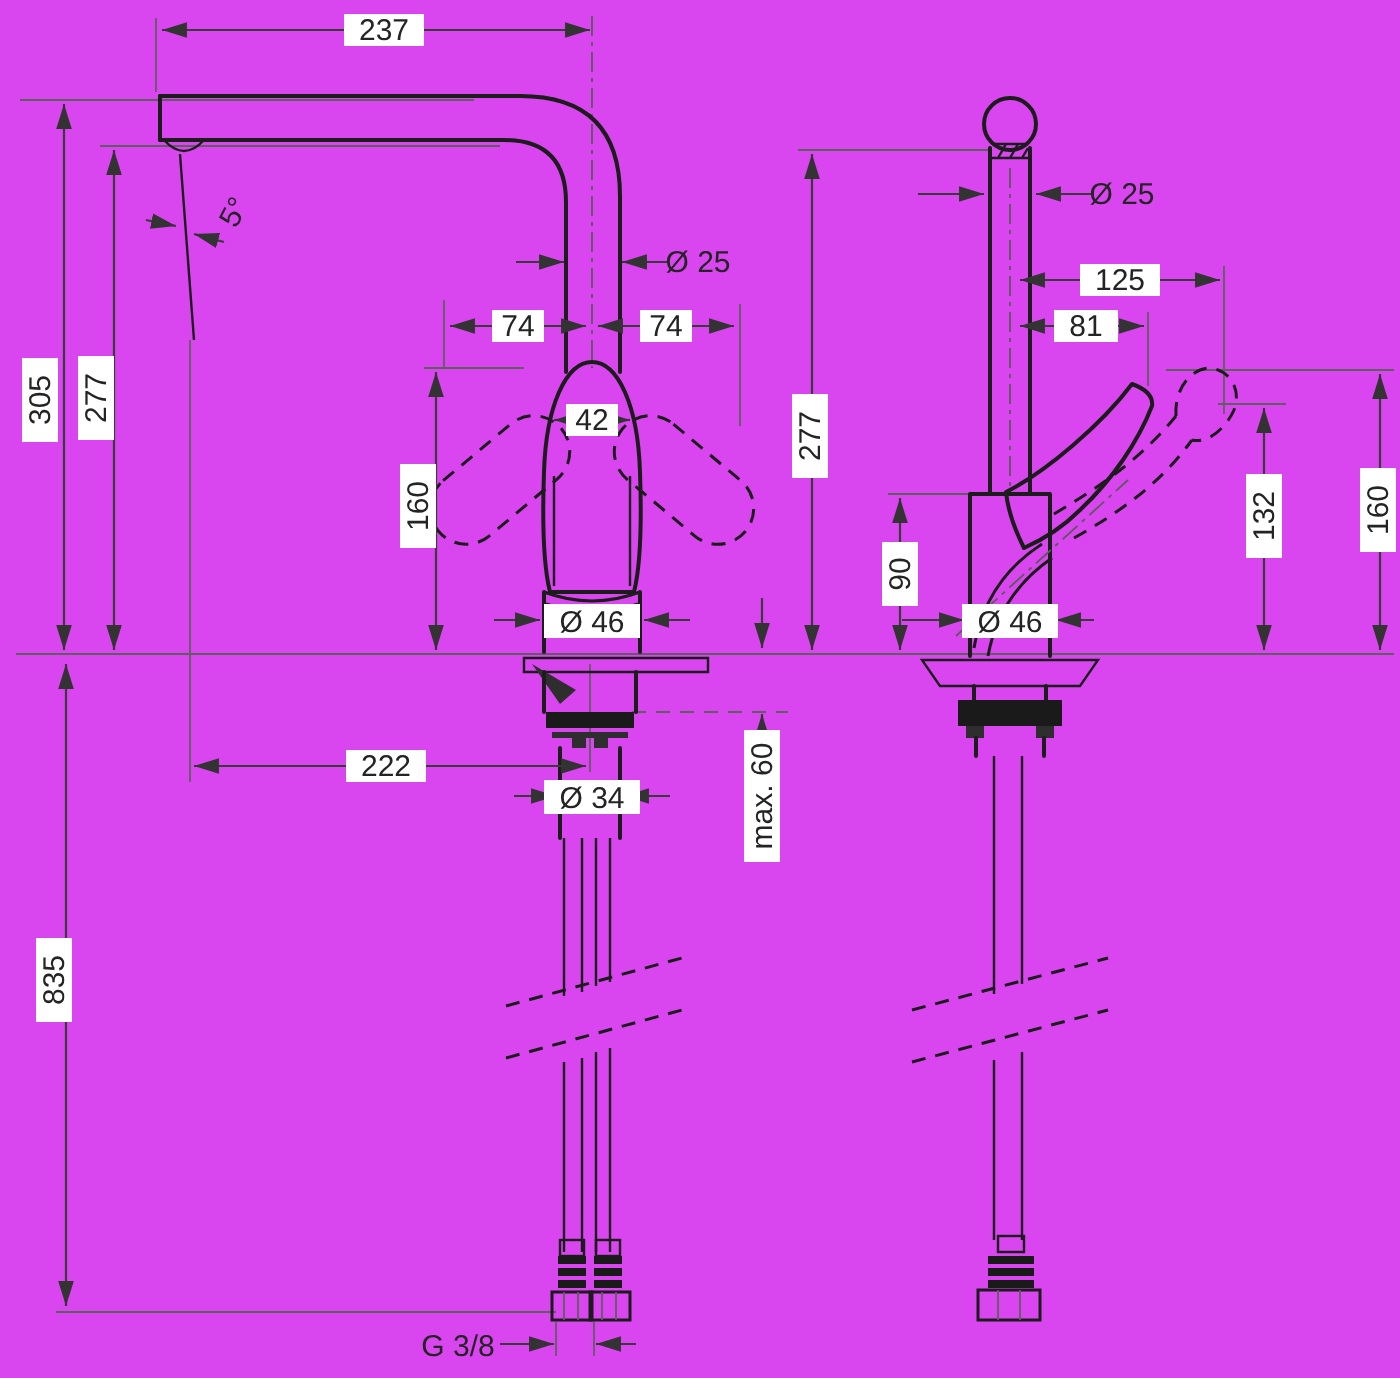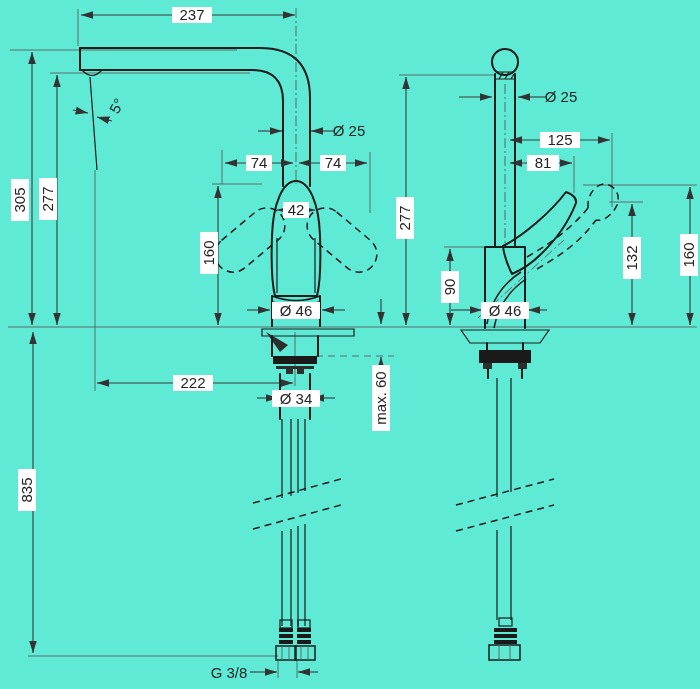--- a/index.html
+++ b/index.html
@@ -1,16 +1,16 @@
 <!DOCTYPE html>
 <html><head>
 <meta charset="utf-8">
 <style>
   html,body{margin:0;padding:0;background:#fff;}
-  .stage{width:700px;height:689px;position:relative;background:#5eead4;margin:0 auto;}
+  .stage{width:700px;height:689px;position:relative;background:#d946ef;margin:0 auto;}
   svg{display:block;}
   text{font-family:"Liberation Sans","DejaVu Sans",sans-serif;font-size:15px;fill:#242424;}
   .dim{stroke:#3a3a3a;stroke-width:1.1;fill:none;}
   .ext{stroke:#5f5f5f;stroke-width:0.9;fill:none;}
   .cl{stroke:#5a5a5a;stroke-width:0.9;fill:none;stroke-dasharray:10 3 2 3;}
   .obj{stroke:#1c1c1c;stroke-width:2;fill:none;stroke-linecap:round;stroke-linejoin:round;}
   .obj-thin{stroke:#1c1c1c;stroke-width:1.2;fill:none;}
   .obj-mid{stroke:#1c1c1c;stroke-width:1.5;fill:none;}
   .dashed{stroke-dasharray:7 5;}
   .bg{fill:#ffffff;stroke:none;}

